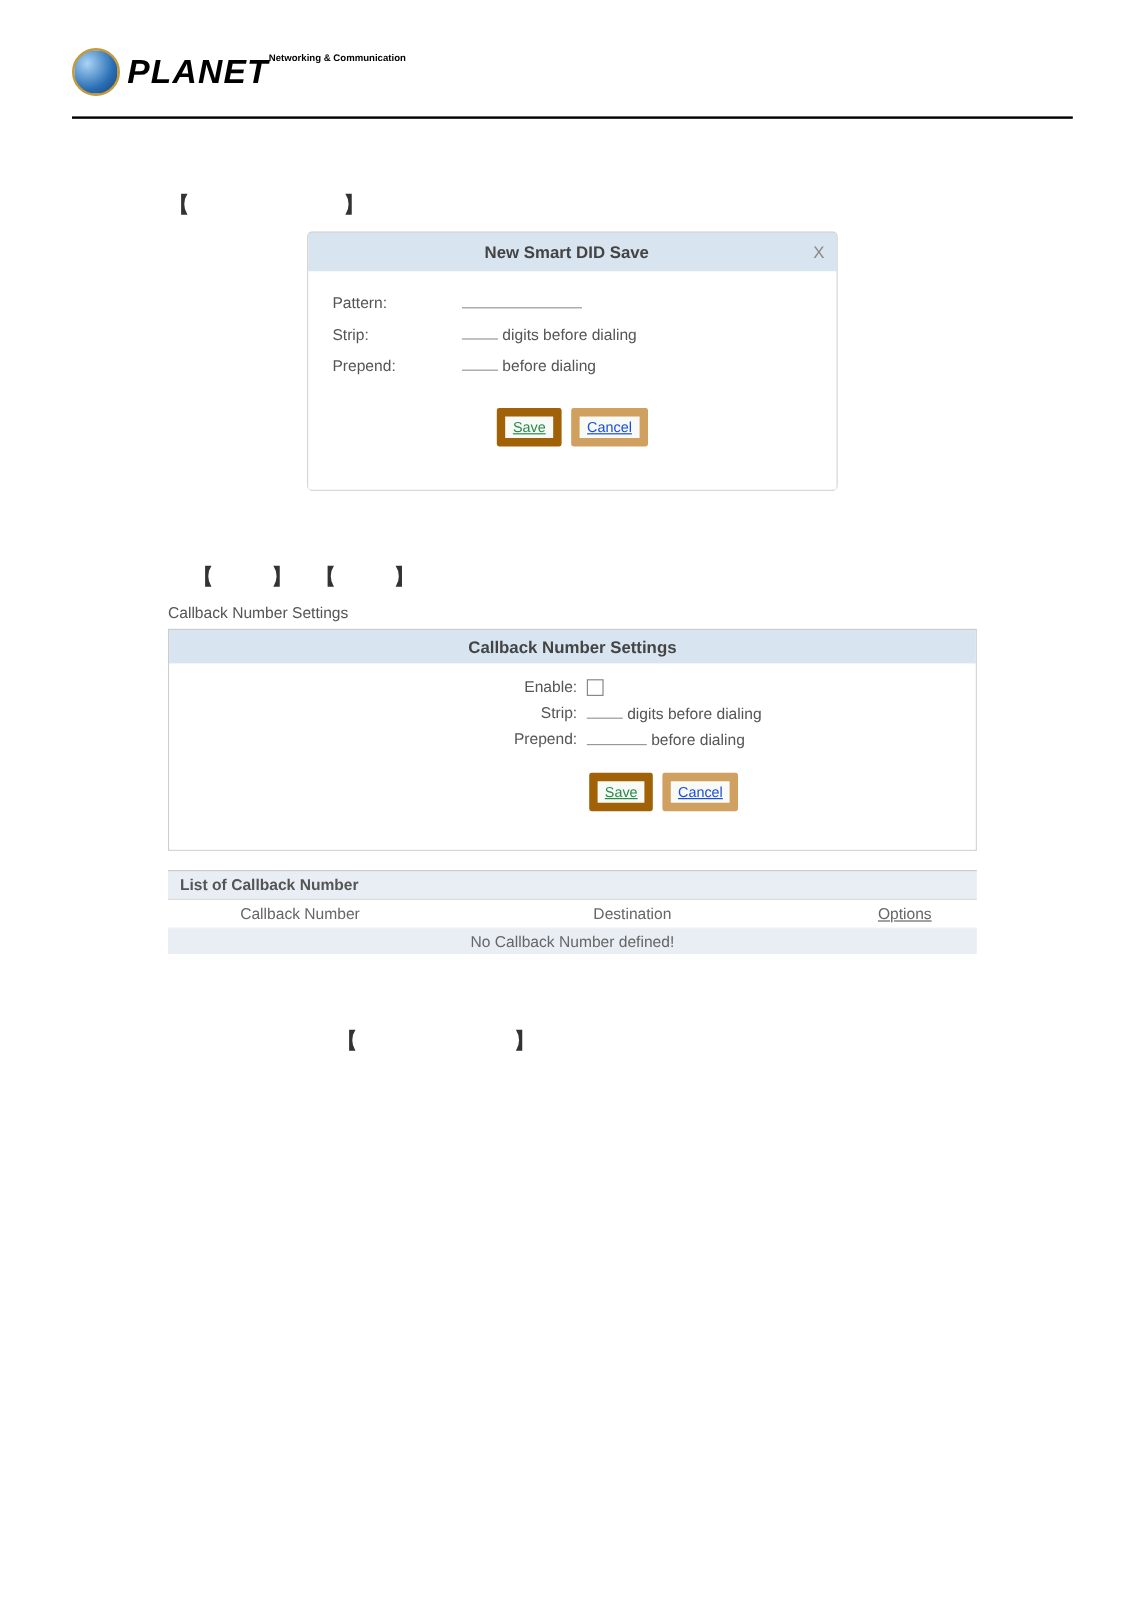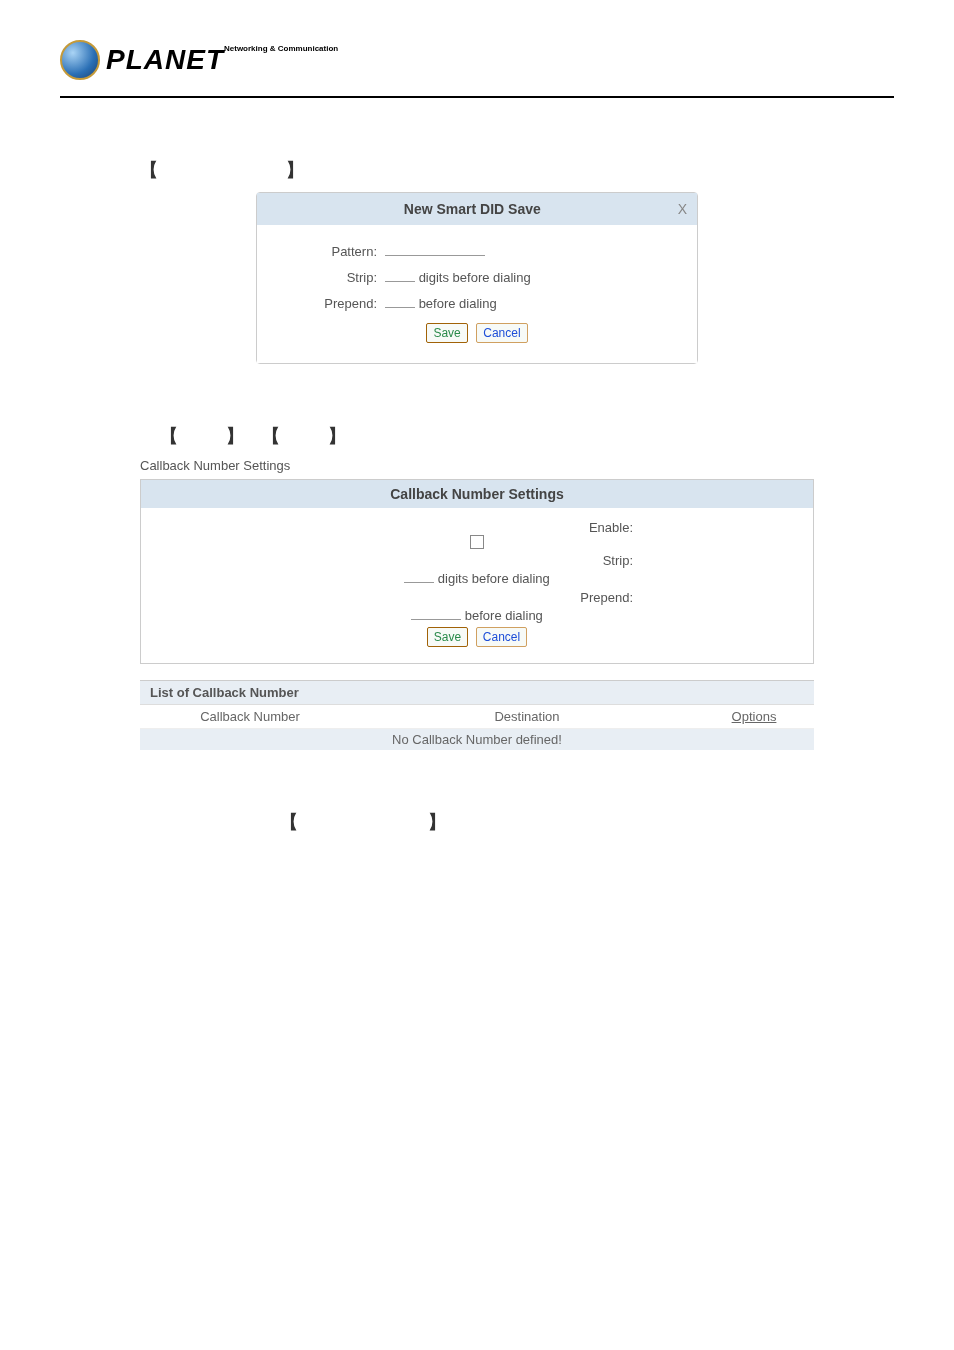--- a/index.html
+++ b/index.html
@@ -13,34 +13,34 @@
     .tagline { font-size: 8px; color: #000; font-weight: bold; }
     .hr-line { border-top: 2px solid #000; margin-bottom: 60px; }
     .section-heading { font-size: 14px; margin: 20px 0 10px 80px; display: flex; align-items: center; gap: 4px; }
     .bracket { font-size: 18px; font-weight: bold; }
     .dialog { width: 440px; margin: 0 auto 40px auto; border: 1px solid #ccc; border-radius: 4px; }
     .dialog-header { background: #d8e4ef; padding: 8px 10px; display: flex; justify-content: space-between; align-items: center; position: relative; }
     .dialog-title { flex: 1; text-align: center; font-weight: bold; color: #444; font-size: 14px; }
     .close-x { color: #888; font-size: 14px; }
     .dialog-body { padding: 16px 20px 20px 20px; background: #fff; }
     .form-row { display: flex; align-items: baseline; margin-bottom: 8px; font-size: 13px; color: #555; }
-    .form-label { width: 100px; text-align: right; padding-right: 8px; }
+    .form-label { width: 100px; text-align: left; padding-right: 8px; }
     .form-value { flex: 1; }
     .underline-input { display: inline-block; border-bottom: 1px solid #999; min-width: 30px; height: 14px; vertical-align: baseline; }
     .underline-input.wide { min-width: 100px; }
     .underline-input.med { min-width: 50px; }
     .btn-row { text-align: center; margin-top: 12px; }
-    .btn { display: inline-block; border: 1px solid #a16207; padding: 2px 6px; font-size: 12px; color: #2a8a4a; background: #f7faf7; border-radius: 2px; margin: 0 2px; }
+    .btn { display: inline-block; border: 7px solid #a16207; padding: 2px 6px; font-size: 12px; color: #2a8a4a; background: #f7faf7; border-radius: 2px; margin: 16px 2px; text-decoration: underline; }
     .btn.cancel { color: #1d4ed8; border-color: #d0a060; }
     .section-heading2 { font-size: 14px; margin: 60px 0 10px 100px; display: flex; align-items: center; gap: 4px; }
     .callback-title { font-size: 13px; color: #555; margin: 8px 0 6px 80px; }
     .panel { margin: 0 80px 16px 80px; border: 1px solid #ccc; }
     .panel-header { background: #d8e4ef; padding: 6px; text-align: center; font-weight: bold; color: #444; font-size: 14px; }
     .panel-body { padding: 12px 20px 12px 20px; background: #fff; font-size: 13px; color: #555; }
-    .panel-row { display: flex; align-items: center; margin-bottom: 4px; flex-direction: column; }
+    .panel-row { display: flex; align-items: center; margin-bottom: 4px; }
     .panel-label { width: 320px; text-align: right; padding-right: 8px; }
     .checkbox { display: inline-block; width: 12px; height: 12px; border: 1px solid #888; vertical-align: middle; }
     .select { display: inline-block; border: 1px solid #7fa8d4; width: 100px; height: 18px; position: relative; vertical-align: middle; }
     .select-arrow { position: absolute; right: 0; top: 0; width: 16px; height: 18px; background: #cde0f2; display: flex; align-items: center; justify-content: center; font-size: 9px; color: #369; }
     .list-header { margin: 0 80px; display: flex; align-items: center; background: #e8eef4; border-top: 1px solid #ccc; border-bottom: 1px solid #ddd; padding: 4px 10px; font-size: 13px; }
     .list-header-title { font-weight: bold; color: #555; flex: 1; }
     .list-header-btn { display: inline-block; border: 1px solid #888; padding: 2px 6px; font-size: 12px; color: #2a8a4a; background: #fff; }
     .list-cols { margin: 0 80px; display: flex; padding: 4px 10px; font-size: 13px; color: #666; border-bottom: 1px solid #eee; }
     .col-a { width: 200px; text-align: center; }
     .col-b { flex: 1; text-align: center; }

